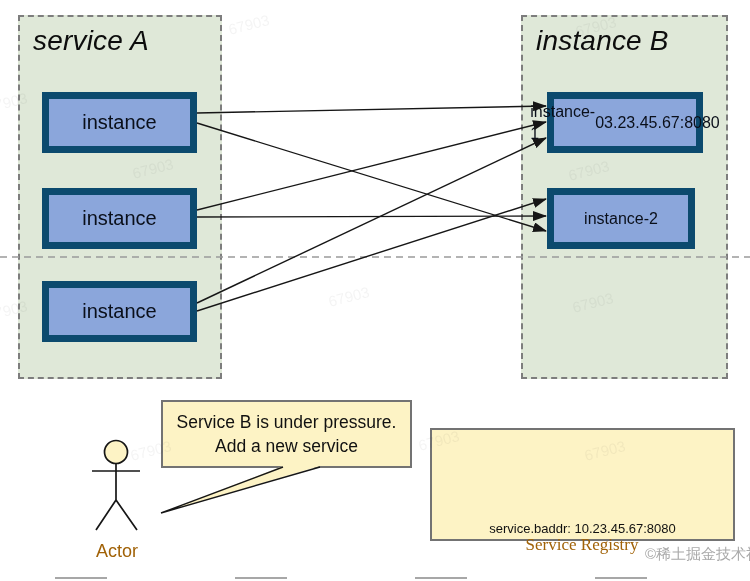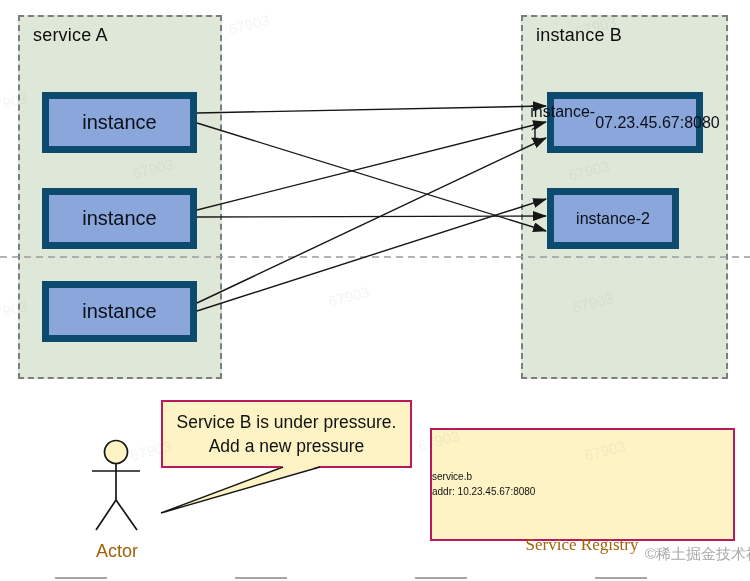--- a/index.html
+++ b/index.html
@@ -5,40 +5,40 @@
   html,body { margin:0; padding:0; background:#ffffff; }
   .canvas {
     position:relative; width:750px; height:581px; background:#ffffff;
     font-family:"Liberation Sans", sans-serif; overflow:hidden; color:#111;
   }
   .lane {
     position:absolute; background:#dfe8d8; border:2px dashed #7d7d7d;
     box-sizing:border-box;
   }
   .lane-title {
-    position:absolute; top:8px; left:13px; font-size:18px; letter-spacing:0.2px;
-    color:#0d0d0d; white-space:nowrap;
+    position:absolute; top:8px; left:13px; font-size:28px; letter-spacing:0.2px;
+    color:#0d0d0d; white-space:nowrap;font-style:italic;
   }
   .inst {
     position:absolute; background:#8ba6db; border:7px solid #0c4a6e;
     box-sizing:border-box; display:flex; align-items:center; justify-content:center;
     font-size:20px; color:#0a0f1a;
   }
   .inst-b { flex-direction:row; font-size:16px; line-height:1.32; }
   .note {
-    position:absolute; background:#fdf3c5; border:2px solid #be185d;
+    position:absolute; background:#fdf3c5; border:2px solid #737373;
     box-sizing:border-box;
   }
   .bubble {
     display:flex; flex-direction:column; align-items:center; justify-content:center;
     font-size:17.5px; line-height:1.38; text-align:center;
   }
   .registry-box {
-    display:flex; flex-direction:column; align-items:flex-start; justify-content:center;
-    font-size:10px; line-height:1.45; text-align:center;
+    display:flex; align-items:flex-end; justify-content:center;
+    font-size:13px; line-height:1.45; text-align:center;
   }
   .caption { position:absolute; text-align:center; white-space:nowrap; color:#a16207; }
   .svg-layer { position:absolute; left:0; top:0; pointer-events:none; z-index:5; }
   .wm {
     position:absolute; z-index:9; color:rgba(60,60,60,0.055); font-size:15px;
     transform:rotate(-14deg); white-space:nowrap; pointer-events:none;
   }
   .wm-copyright {
     position:absolute; z-index:10; color:#a9a9a9; font-size:15px; white-space:nowrap;
     pointer-events:none;
@@ -62,29 +62,29 @@
   </div>
   <div class="inst" style="left:42px; top:188px; width:155px; height:61px;">
     <span>instance</span>
   </div>
   <div class="inst" style="left:42px; top:281px; width:155px; height:61px;">
     <span>instance</span>
   </div>
 
   <div class="inst inst-b" style="left:547px; top:92px; width:156px; height:61px;">
     <span>instance-1</span>
-    <span>07.23.45.67:8080</span>
+    <span>03.23.45.67:8080</span>
   </div>
-  <div class="inst inst-b" style="left:547px; top:188px; width:132px; height:61px;">
+  <div class="inst inst-b" style="left:547px; top:188px; width:148px; height:61px;">
     <span>instance-2</span>
   </div>
 
   <div class="note bubble" style="left:161px; top:400px; width:251px; height:68px;">
     <span>Service B is under pressure.</span>
-    <span>Add a new pressure</span>
+    <span>Add a new service</span>
   </div>
 
   <div class="note registry-box" style="left:430px; top:428px; width:305px; height:113px;">
     <span>service.b</span>
     <span>addr: 10.23.45.67:8080</span>
   </div>
 
   <div class="caption" style="left:86px; top:541px; width:62px; font-size:18px;">Actor</div>
   <div class="caption" style="left:452px; top:535px; width:260px; font-size:17px;font-family:Liberation Serif, serif;">Service Registry</div>
 

